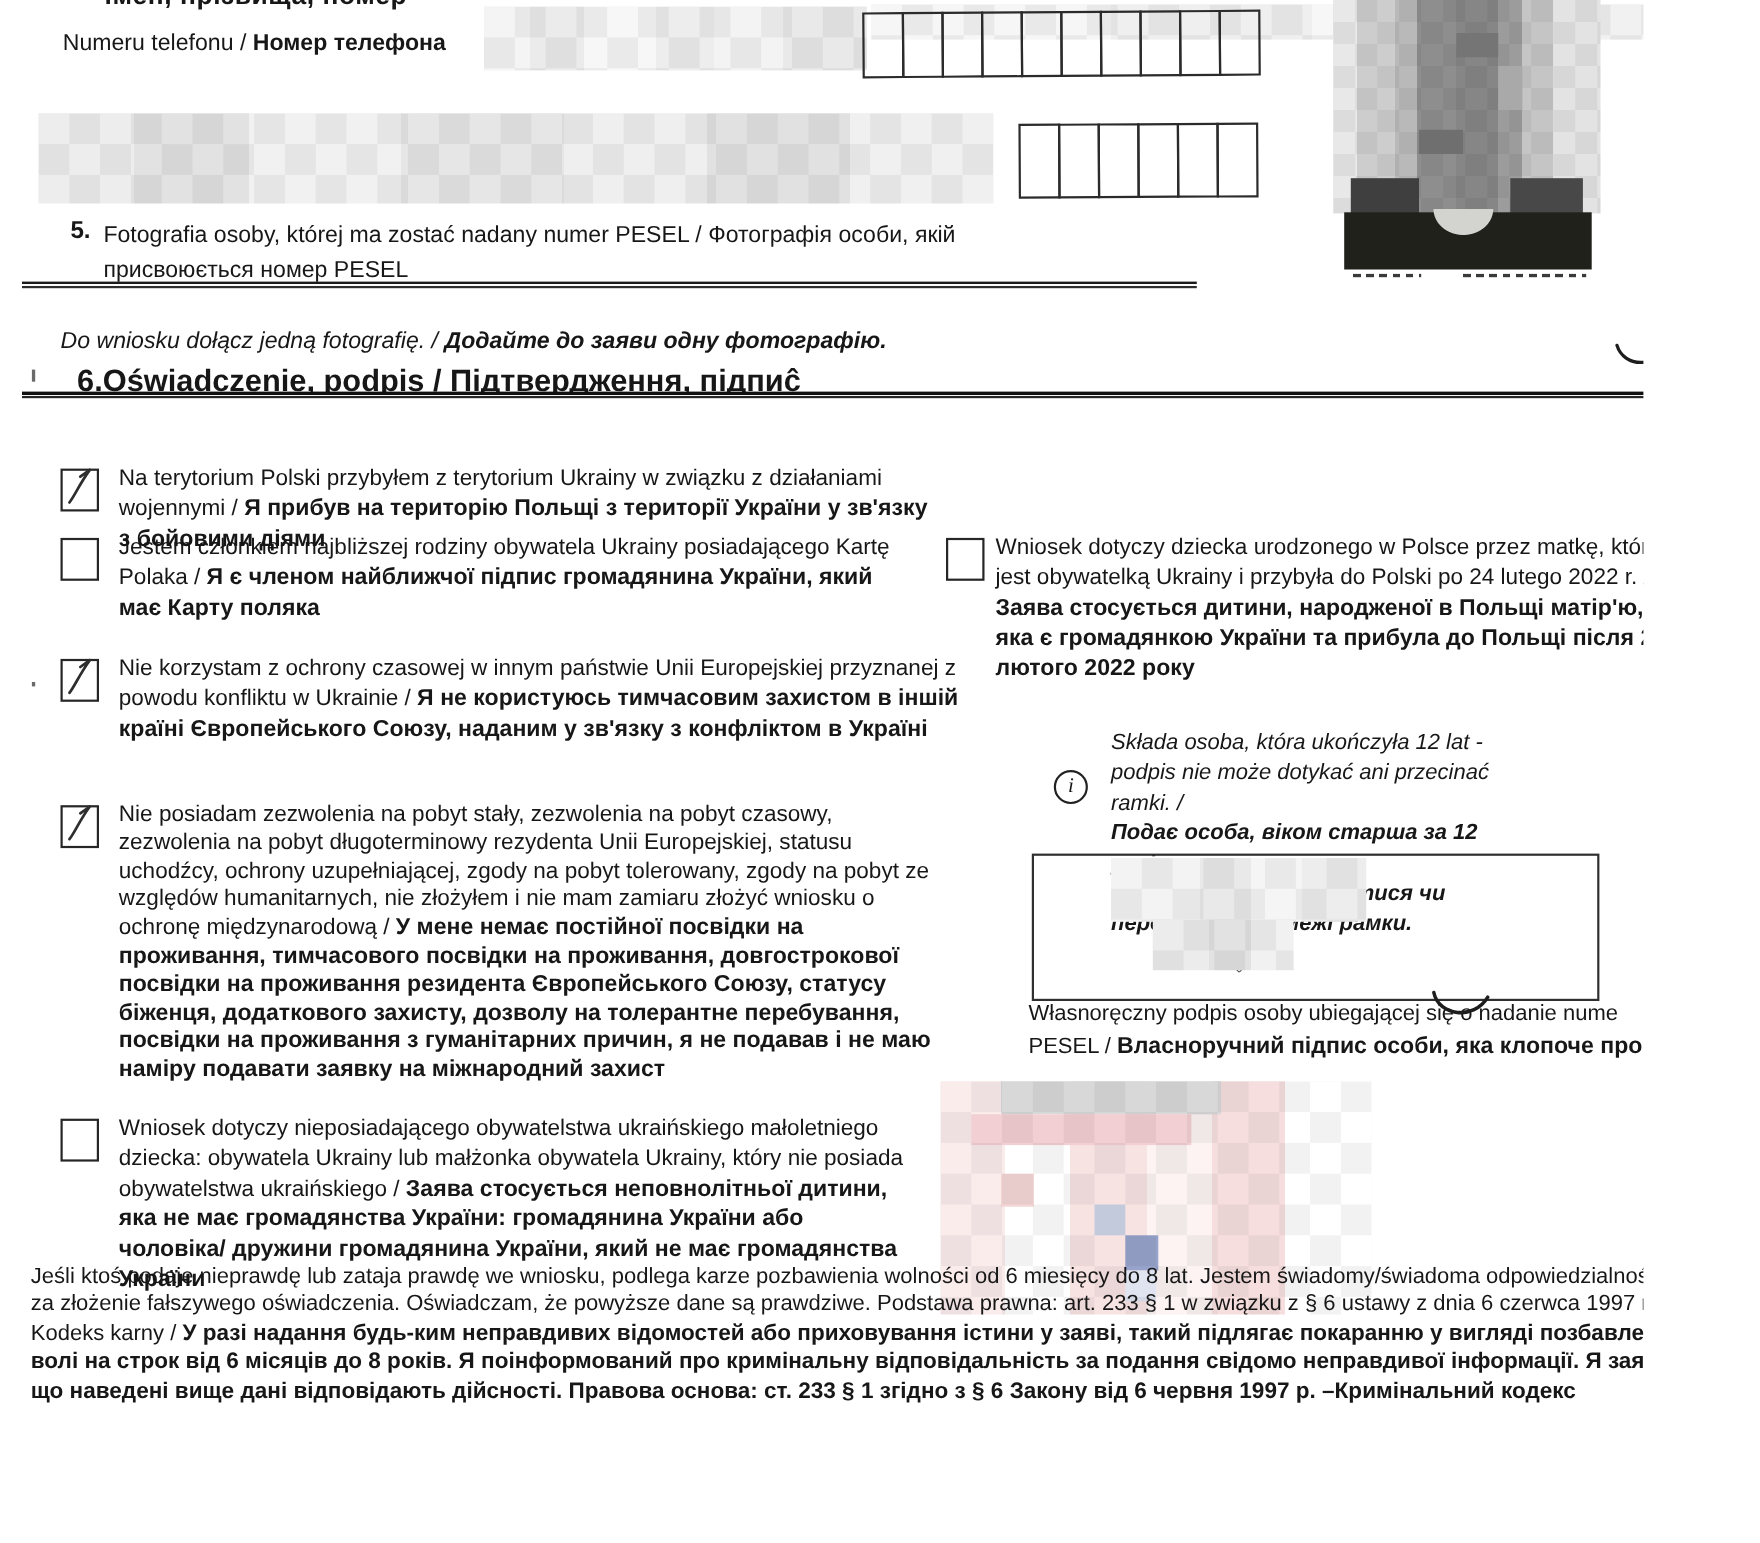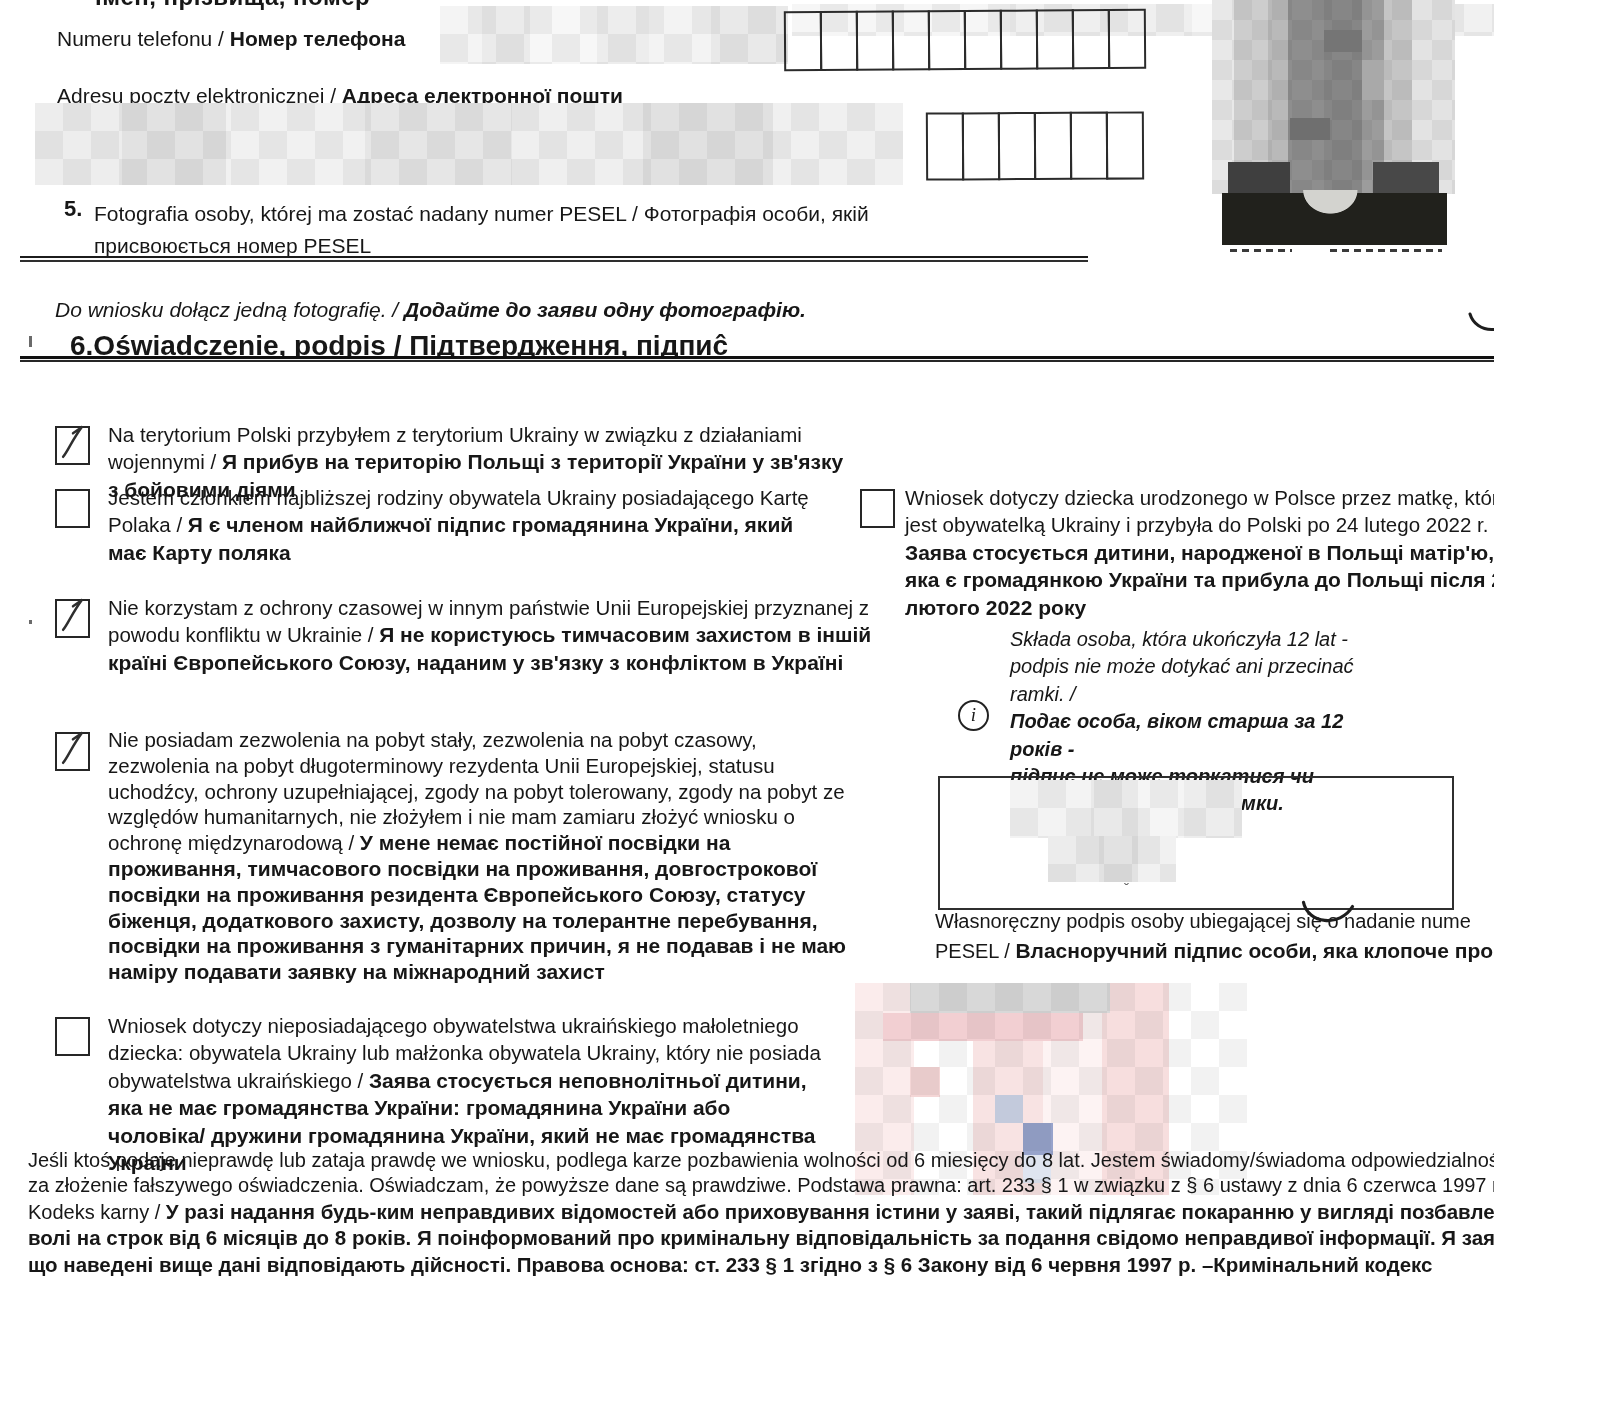--- a/index.html
+++ b/index.html
@@ -94,21 +94,21 @@
   .l4 .txt{line-height:25.8px;}
   .l5{left:55px;top:1012px;width:773px;}
   .r1{left:860px;top:382px;width:648px;}
   .r2{left:860px;top:484px;width:658px;}
   .r1 .txt,.r2 .txt{margin-left:45px;}
 
   
   .info-icon{left:958px;top:700px;width:27px;height:27px;border:2px solid #222;border-radius:50%;
     text-align:center;font-family:"Liberation Serif","DejaVu Serif",serif;font-style:italic;
     font-size:19px;line-height:26px;}
-  .info-note{left:1010px;top:626px;width:380px;font-size:20px;line-height:27.4px;font-style:italic;}
+  .info-note{left:1010px;top:662px;width:380px;font-size:20px;line-height:27.4px;font-style:italic;}
   .sigframe{left:938px;top:776px;width:512px;height:130px;border:2px solid #2f2f2f;}
   .sigv{position:absolute;left:184px;top:102px;font-size:15px;color:#555;}
   .sigcap{left:935px;top:906px;width:560px;font-size:20px;line-height:30px;}
   .sigcap .b{font-size:21px;}
   .curl1{left:1468px;top:308px;width:50px;height:30px;}
   .curl2{left:1300px;top:898px;width:56px;height:32px;}
   .curl1 path,.curl2 path{stroke:#1e1e1e;stroke-width:3;fill:none;stroke-linecap:round;}
 
   
   .legal{left:28px;top:1148px;width:1552px;font-size:20px;line-height:25.4px;}
@@ -136,21 +136,20 @@
       <div class="c"></div>
       <div class="c"></div>
       <div class="c"></div>
     <div class="c"></div>
       <div class="c"></div>
       <div class="c"></div>
       <div class="c"></div>
       <div class="c"></div>
   </div>
 
-  <div class="abs flabel email-label"><span>Adresu poczty elektronicznej / </span><span class="b">Адреса електронної пошти</span></div>
   <div class="mz px-email"></div>
   <div class="abs cells email-cells">
     <div class="c"></div>
       <div class="c"></div>
       <div class="c"></div>
       <div class="c"></div>
       <div class="c"></div>
       <div class="c"></div>
   </div>
 

